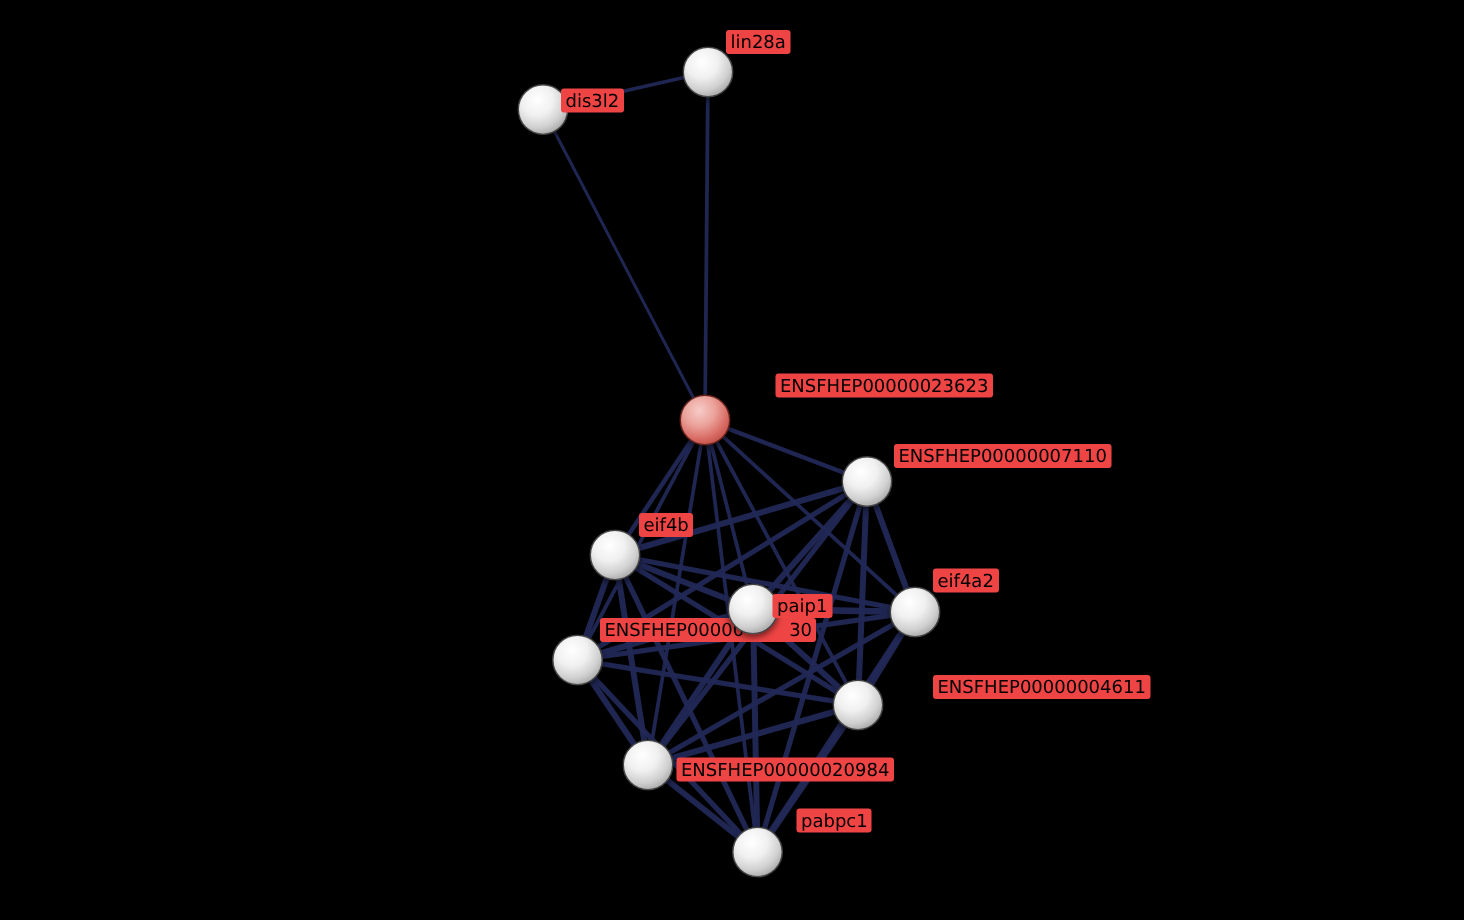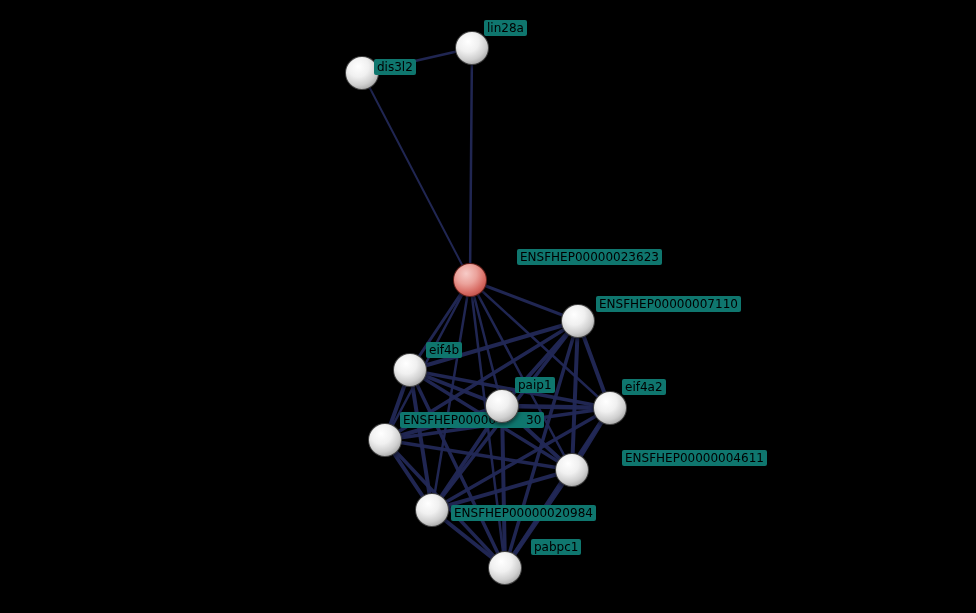--- a/index.html
+++ b/index.html
@@ -15,21 +15,21 @@
   }
   #edges {
     position: absolute;
     left: 0;
     top: 0;
     z-index: 1;
   }
   .node-label {
     position: absolute;
     z-index: 4;
-    background: #0f766e;
+    background: #ef4444;
     color: #000000;
     font-size: 12px;
     line-height: 14px;
     padding: 1px 3px;
     border-radius: 2px;
     white-space: nowrap;
   }
   .node-label.under {
     z-index: 2;
   }
@@ -103,21 +103,21 @@
     <div class="node-label" style="left: 374px; top: 59px;">dis3l2</div>
     <div class="node" style="width: 34px; height: 34px; left: 455px; top: 31px;"></div>
     <div class="node-label" style="left: 484px; top: 20px;">lin28a</div>
     <div class="node red" style="width: 34px; height: 34px; left: 453px; top: 263px;"></div>
     <div class="node-label" style="left: 485px; top: 249px; margin-left: 32px;">ENSFHEP00000023623</div>
     <div class="node" style="width: 34px; height: 34px; left: 561px; top: 304px;"></div>
     <div class="node-label" style="left: 596px; top: 296px;">ENSFHEP00000007110</div>
     <div class="node" style="width: 34px; height: 34px; left: 393px; top: 353px;"></div>
     <div class="node-label" style="left: 426px; top: 342px;">eif4b</div>
     <div class="node" style="width: 34px; height: 34px; left: 485px; top: 389px;"></div>
-    <div class="node-label" style="left: 515px; top: 377px;">paip1</div>
+    <div class="node-label" style="left: 515px; top: 396px;">paip1</div>
     <div class="node" style="width: 34px; height: 34px; left: 593px; top: 391px;"></div>
     <div class="node-label" style="left: 622px; top: 379px;">eif4a2</div>
     <div class="node" style="width: 34px; height: 34px; left: 368px; top: 423px;"></div>
     <div class="node-label under" style="left: 400px; top: 412px;"><span>ENSFHEP00000</span><span class="gap"></span><span>30</span></div>
     <div class="node" style="width: 34px; height: 34px; left: 555px; top: 453px;"></div>
     <div class="node-label" style="left: 606px; top: 450px; margin-left: 16px;">ENSFHEP00000004611</div>
     <div class="node" style="width: 34px; height: 34px; left: 415px; top: 493px;"></div>
     <div class="node-label" style="left: 451px; top: 505px;">ENSFHEP00000020984</div>
     <div class="node" style="width: 34px; height: 34px; left: 488px; top: 551px;"></div>
     <div class="node-label" style="left: 531px; top: 539px;">pabpc1</div>

